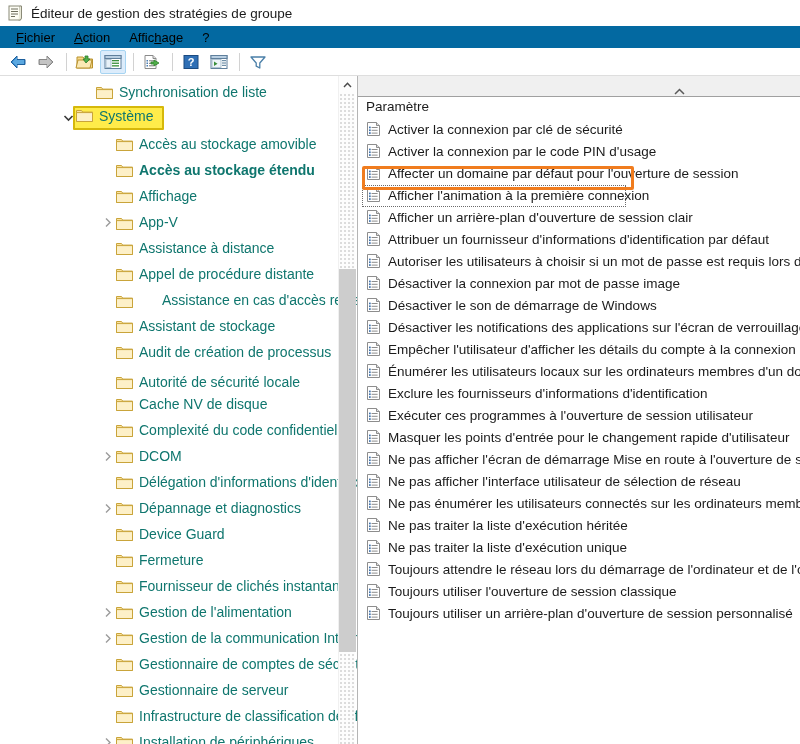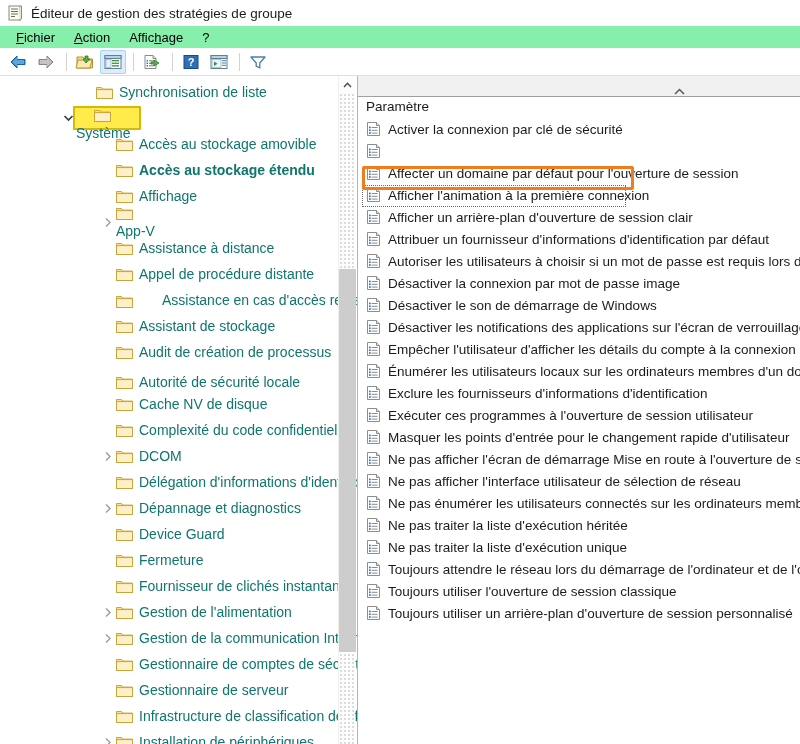--- a/index.html
+++ b/index.html
@@ -26,21 +26,21 @@
     color: #1b1b1b;
     white-space: nowrap;
   }
 
   
   #menubar {
     height: 22px;
     display: flex;
     align-items: center;
     padding-left: 8px;
-    background: #86efac;
+    background: #0369a1;
   }
   .menu-item {
     font-size: 13px;
     color: #000;
     padding: 1px 11px 1px 8px;
     cursor: default;
     white-space: nowrap;
   }
   .menu-item u { text-decoration: underline; }
 
@@ -338,21 +338,21 @@
             <span class="tree-label">Synchronisation de liste</span>
           </div>
         </div>
         <div class="tree-row">
           <div style="flex: 0 0 60px;"></div>
           <div class="tree-twisty">
             <svg width="11" height="8" viewBox="0 0 11 8">
               <path d="M1.5 2 L5.5 6 L9.5 2" fill="none" stroke="#3a3a3a" stroke-width="1.6"></path>
             </svg>
           </div>
-          <div class="tree-hl" style="display: inline-flex; align-items: center; flex-direction: column;">
+          <div class="tree-hl" style="display: inline-flex; align-items: flex-start;">
             <span class="tree-folder"><svg width="17" height="14" viewBox="0 0 17 14">
                 <path d="M0.5 2.5 h5 l1.2 1.6 h9.8 v9.4 h-16 z" fill="#fbe4a0" stroke="#c9a43a" stroke-width="1"></path>
                 <path d="M0.5 4.6 h16 v8.9 h-16 z" fill="#fdf0c8" stroke="#c9a43a" stroke-width="1"></path>
               </svg></span>
             <span class="tree-label">Système</span>
           </div>
         </div>
         <div class="tree-row">
           <div style="flex: 0 0 100px;"></div>
           <div class="tree-twisty"></div>
@@ -386,21 +386,21 @@
             <span class="tree-label">Affichage</span>
           </div>
         </div>
         <div class="tree-row">
           <div style="flex: 0 0 100px;"></div>
           <div class="tree-twisty">
             <svg width="8" height="11" viewBox="0 0 8 11">
               <path d="M2 1.5 L6 5.5 L2 9.5" fill="none" stroke="#9b9b9b" stroke-width="1.4"></path>
             </svg>
           </div>
-          <div style="display: inline-flex; align-items: flex-start; flex-direction: column;">
+          <div style="display: inline-flex; align-items: flex-end;">
             <span class="tree-folder"><svg width="17" height="14" viewBox="0 0 17 14">
                 <path d="M0.5 2.5 h5 l1.2 1.6 h9.8 v9.4 h-16 z" fill="#fbe4a0" stroke="#c9a43a" stroke-width="1"></path>
                 <path d="M0.5 4.6 h16 v8.9 h-16 z" fill="#fdf0c8" stroke="#c9a43a" stroke-width="1"></path>
               </svg></span>
             <span class="tree-label">App-V</span>
           </div>
         </div>
         <div class="tree-row">
           <div style="flex: 0 0 100px;"></div>
           <div class="tree-twisty"></div>
@@ -691,20 +691,21 @@
                 <rect x="3" y="5.6" width="1.7" height="1.7"></rect>
                 <rect x="3" y="8.4" width="1.7" height="1.7"></rect>
                 <rect x="3" y="11.2" width="1.7" height="1.7"></rect>
               </g>
               <g fill="#8d8d8d">
                 <rect x="5.6" y="6" width="6" height="1"></rect>
                 <rect x="5.6" y="8.8" width="6" height="1"></rect>
                 <rect x="5.6" y="11.6" width="6" height="1"></rect>
               </g>
             </svg></span>
+          <span>Activer la connexion par le code PIN d'usage</span>
         </div>
         <div class="list-row">
           <span class="list-icon"><svg width="16" height="16" viewBox="0 0 16 16">
               <path d="M1.5 1.5 h9 l3 3 v10 h-12 z" fill="#ffffff" stroke="#8d8d8d" stroke-width="1"></path>
               <path d="M10.5 1.5 v3 h3" fill="#e0e0e0" stroke="#8d8d8d" stroke-width="1"></path>
               <g fill="#3f72ad">
                 <rect x="3" y="5.6" width="1.7" height="1.7"></rect>
                 <rect x="3" y="8.4" width="1.7" height="1.7"></rect>
                 <rect x="3" y="11.2" width="1.7" height="1.7"></rect>
               </g>

